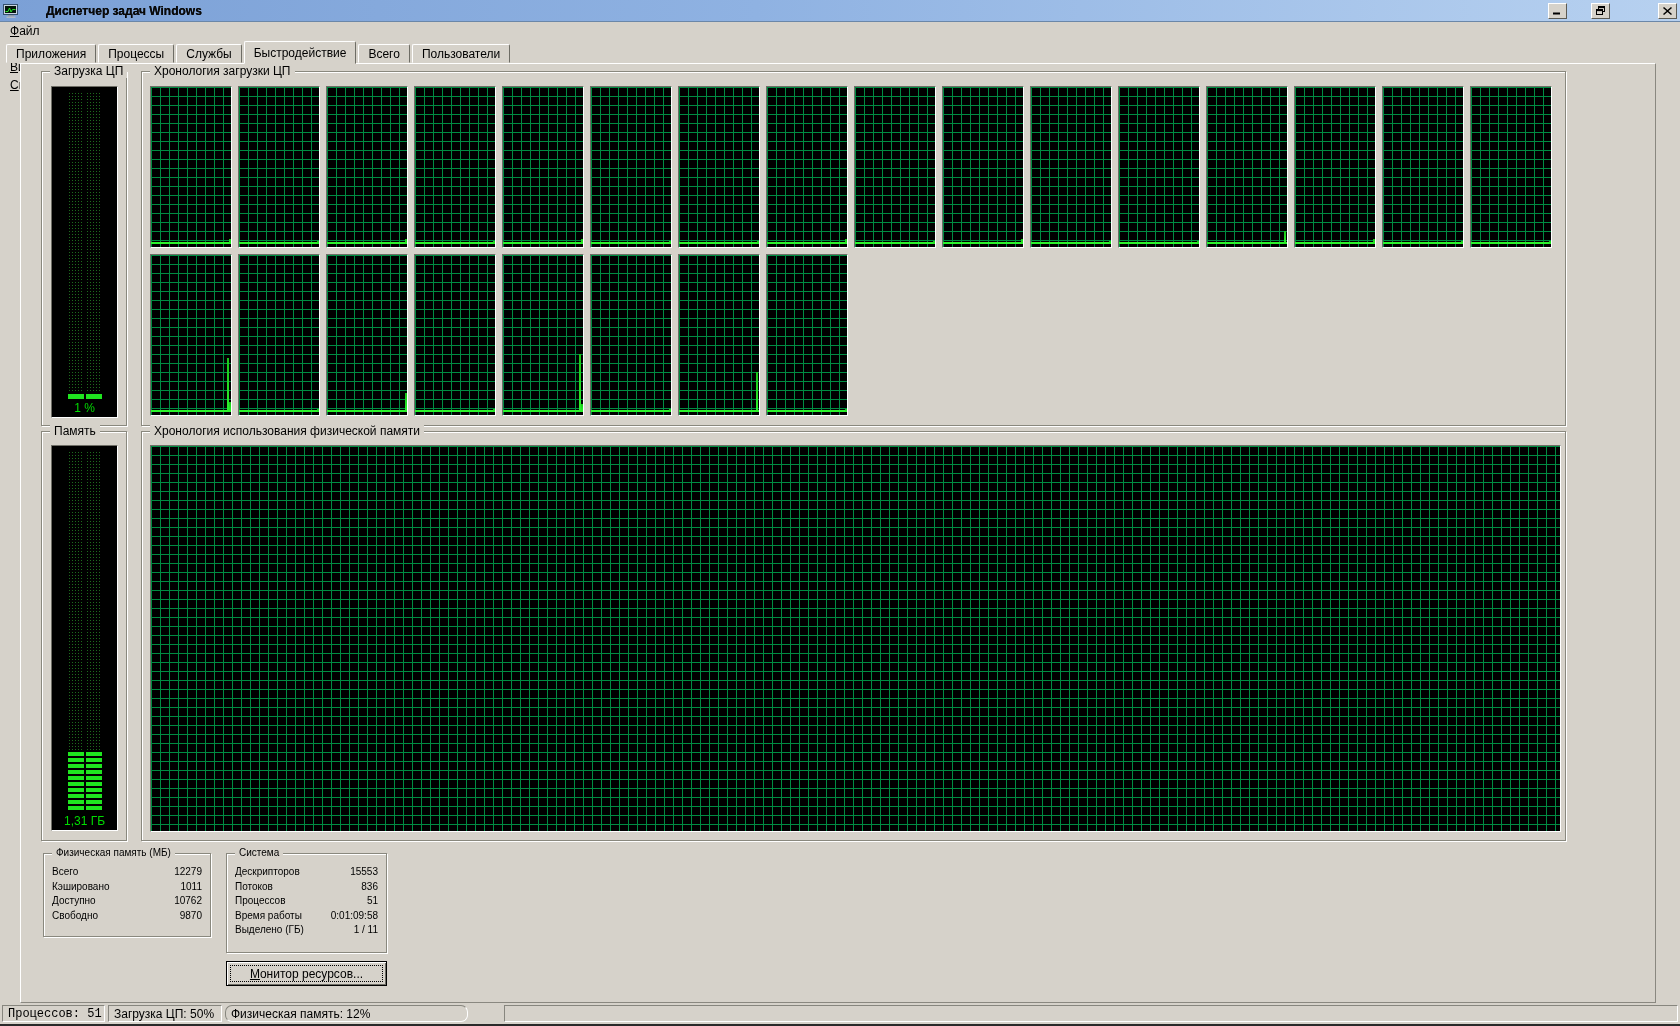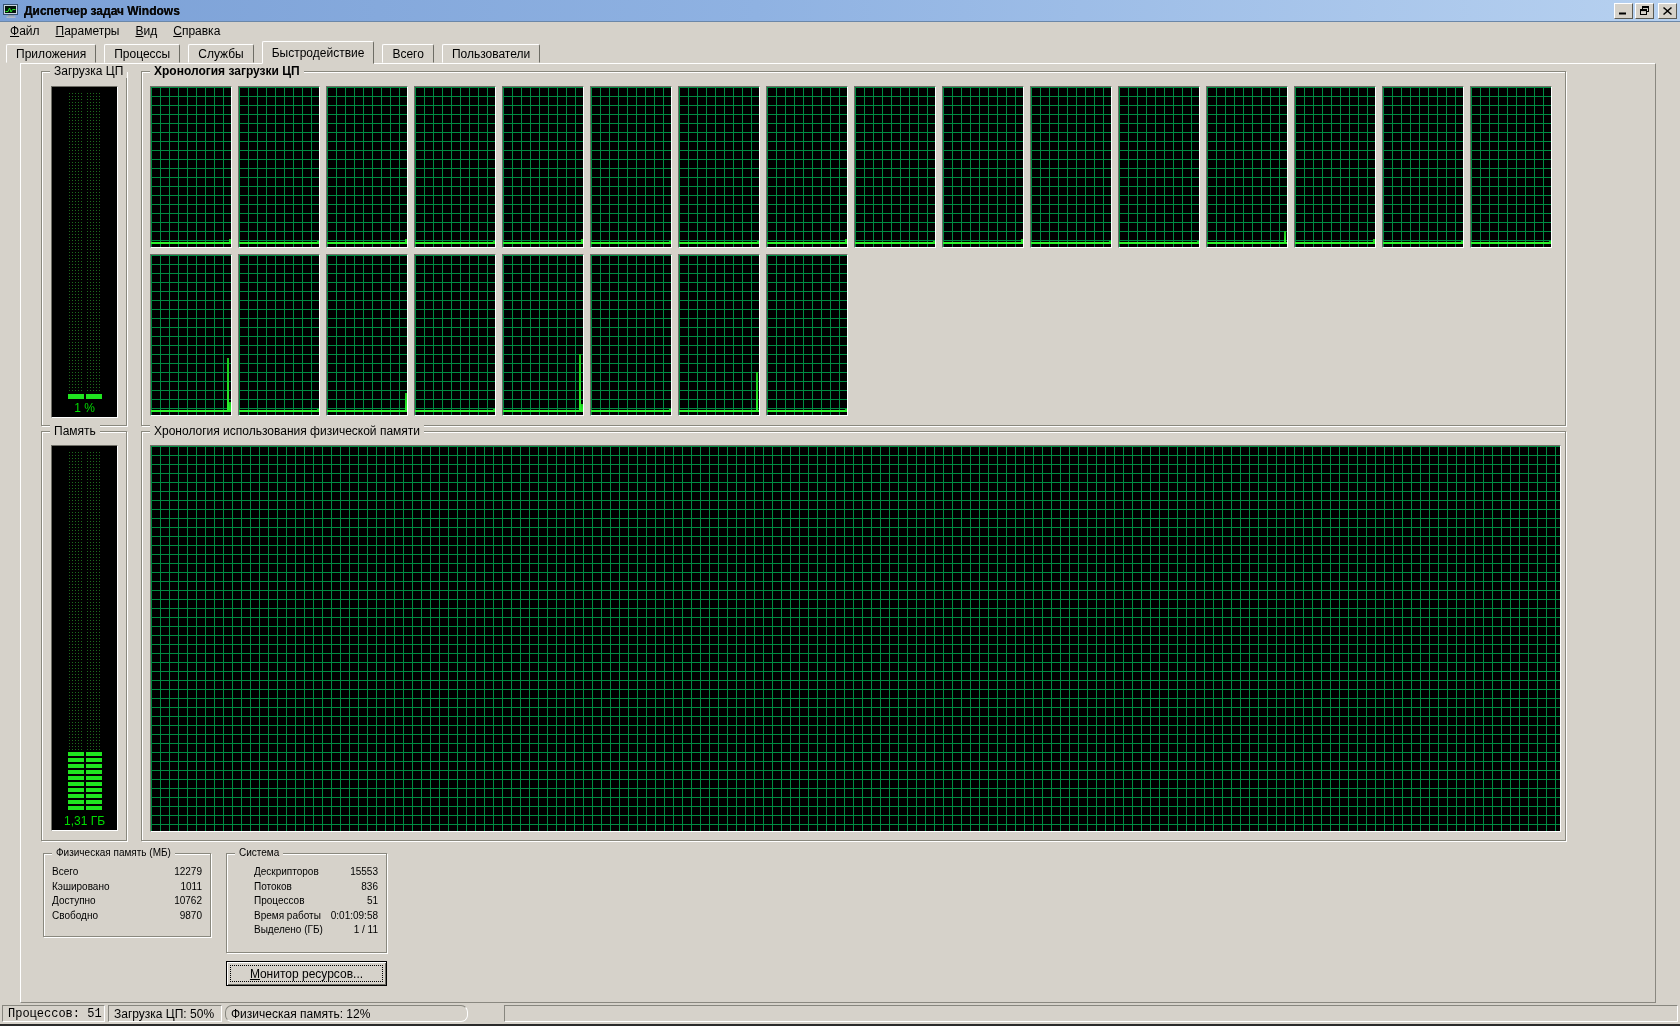--- a/index.html
+++ b/index.html
@@ -10,39 +10,40 @@
     position:relative; width:1680px; height:1026px;
     background:#d6d2ca; color:#000; font-size:12px; overflow:hidden;
     border-bottom:2px solid #2a2a2a;
   }
 
   
   .titlebar{
     height:22px; display:flex; align-items:center; padding:0 3px;
     background:linear-gradient(90deg,#7ba0d6 0%,#8fb2e2 45%,#b7d1f0 100%);
     border-bottom:1px solid #6b87a8;
+    gap:22px;
   }
   .titlebar .title{ font-weight:bold; font-size:12px; color:#0a0a0a; margin-left:5px; flex:1;
     text-shadow:0 0 0 #000; white-space:nowrap; }
   .tb-btn{
     width:19px; height:16px; margin-left:2px; background:#d6d2ca;
     border:1px solid; border-color:#ffffff #5b5a53 #5b5a53 #ffffff;
     display:flex; align-items:center; justify-content:center;
   }
   .tb-btn svg{ display:block; }
   .tb-gap{ width:2px; }
 
   
-  .menubar{ height:18px; display:flex; align-items:center; padding-left:2px; background:#d6d2ca; }
+  .menubar{ height:18px; display:flex; align-items:flex-start; padding-left:2px; background:#d6d2ca;flex-direction:column; }
   .menu-item{ padding:2px 8px; white-space:nowrap; }
 
   
   .tabstrip{ height:23px; display:flex; align-items:flex-end; padding-left:6px; position:relative; z-index:2; }
   .tab{
-    height:19px; padding:2px 9px 0 9px; margin-right:8px; white-space:nowrap;
+    height:19px; padding:2px 9px 0 9px; margin-right:2px; white-space:nowrap;
     background:#d6d2ca; border:1px solid; border-color:#ffffff #6e6d65 #d6d2ca #ffffff;
     border-top-left-radius:2px; border-top-right-radius:2px;
   }
   .tab.active{
     height:23px; padding-top:4px; margin-bottom:-1px; position:relative; z-index:3;
   }
 
   .tabpage{
     position:absolute; left:20px; top:63px; width:1636px; height:940px;
     background:#d6d2ca;
@@ -197,21 +198,21 @@
 
     <div class="group" style="left:20px; top:7px; width:86px; height:355px;">
       <span class="group-label">Загрузка ЦП</span>
       <div class="gauge-panel sunken" style="top:14px; height:332px;">
         <div class="gauge-texture"></div>
         <div class="gauge-lit-cpu"></div>
         <div class="gauge-value">1 %</div>
       </div>
     </div>
 
-    <div class="group" style="left:120px; top:7px; width:1425px; height:355px;font-weight:bold;">
+    <div class="group" style="left:120px; top:7px; width:1425px; height:355px;">
       <span class="group-label">Хронология загрузки ЦП</span>
       <div class="graph-row" style="top:14px;">
           <div class="cpu-graph grid-bg">
             <div class="baseline"></div>
             <div class="spike" style="left: 98%; height: 3%;"></div>
           </div>
           <div class="cpu-graph grid-bg">
             <div class="baseline"></div>
             <div class="spike" style="left: 98%; height: 2%;"></div>
           </div>
@@ -340,21 +341,21 @@
           <span>10762</span>
         </div>
         <div class="info-row">
           <span>Свободно</span>
           <span>9870</span>
         </div>
       </div>
     </div>
 
 
-    <div class="group info-group" style="left:205px; top:789px; width:161px; height:100px;padding-left:19px;">
+    <div class="group info-group" style="left:205px; top:789px; width:161px; height:100px;">
       <span class="group-label">Система</span>
       <div class="info-rows">
         <div class="info-row">
           <span>Дескрипторов</span>
           <span>15553</span>
         </div>
         <div class="info-row">
           <span>Потоков</span>
           <span>836</span>
         </div>

